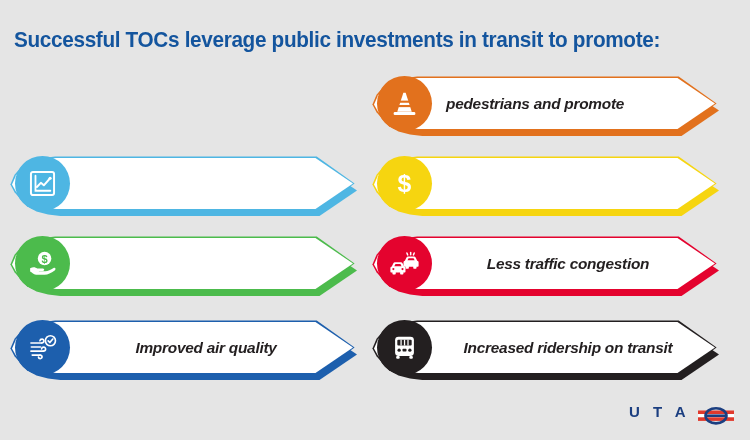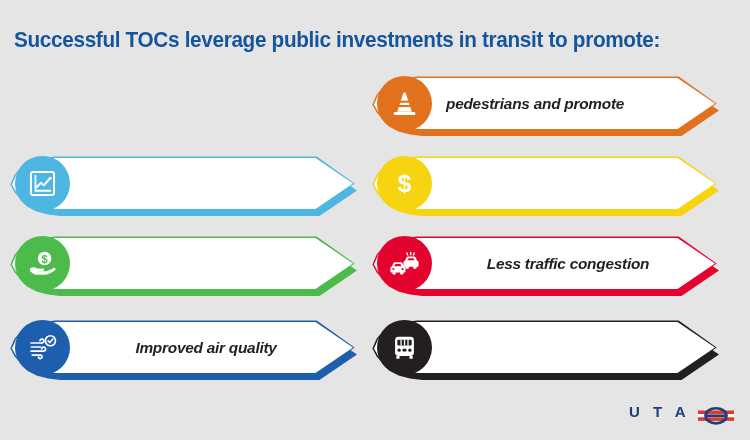--- a/index.html
+++ b/index.html
@@ -281,20 +281,23 @@
     <rect x="15.1" y="10.6" width="1.5" height="7" fill="#ffffff"></rect>
     <rect x="19.3" y="10.6" width="1.5" height="7" fill="#ffffff"></rect>
     <rect x="23.5" y="10.6" width="1.5" height="7" fill="#ffffff"></rect>
     <circle cx="13.5" cy="23.2" r="2" fill="#231F20"></circle>
     <circle cx="26.5" cy="23.2" r="2" fill="#231F20"></circle>
     <rect x="17.6" y="21.6" width="4.8" height="3.2" rx="0.8" fill="#231F20"></rect>
     <rect x="9.9" y="30.2" width="4.3" height="3.4" rx="1.3" fill="#ffffff"></rect>
     <rect x="25.8" y="30.2" width="4.3" height="3.4" rx="1.3" fill="#ffffff"></rect>
   </svg>
         </div>
+        <div class="label">
+          <span class="ln">Increased ridership on transit</span>
+        </div>
       </div>
     </div>
 
   <div class="uta-logo">
     <span class="uta-letters" style="color: rgb(27, 62, 128);">U T A</span>
     <svg class="uta-mark" viewBox="0 0 40 24">
       <rect x="2" y="6.5" width="36" height="3.6" fill="#E0392C"></rect>
       <rect x="2" y="10.1" width="36" height="3.2" fill="#ffffff"></rect>
       <rect x="2" y="13.3" width="36" height="3.6" fill="#E0392C"></rect>
       <ellipse cx="20" cy="11.8" rx="10.5" ry="7.6" fill="none" stroke="#1B3E80" stroke-width="2.6"></ellipse>

